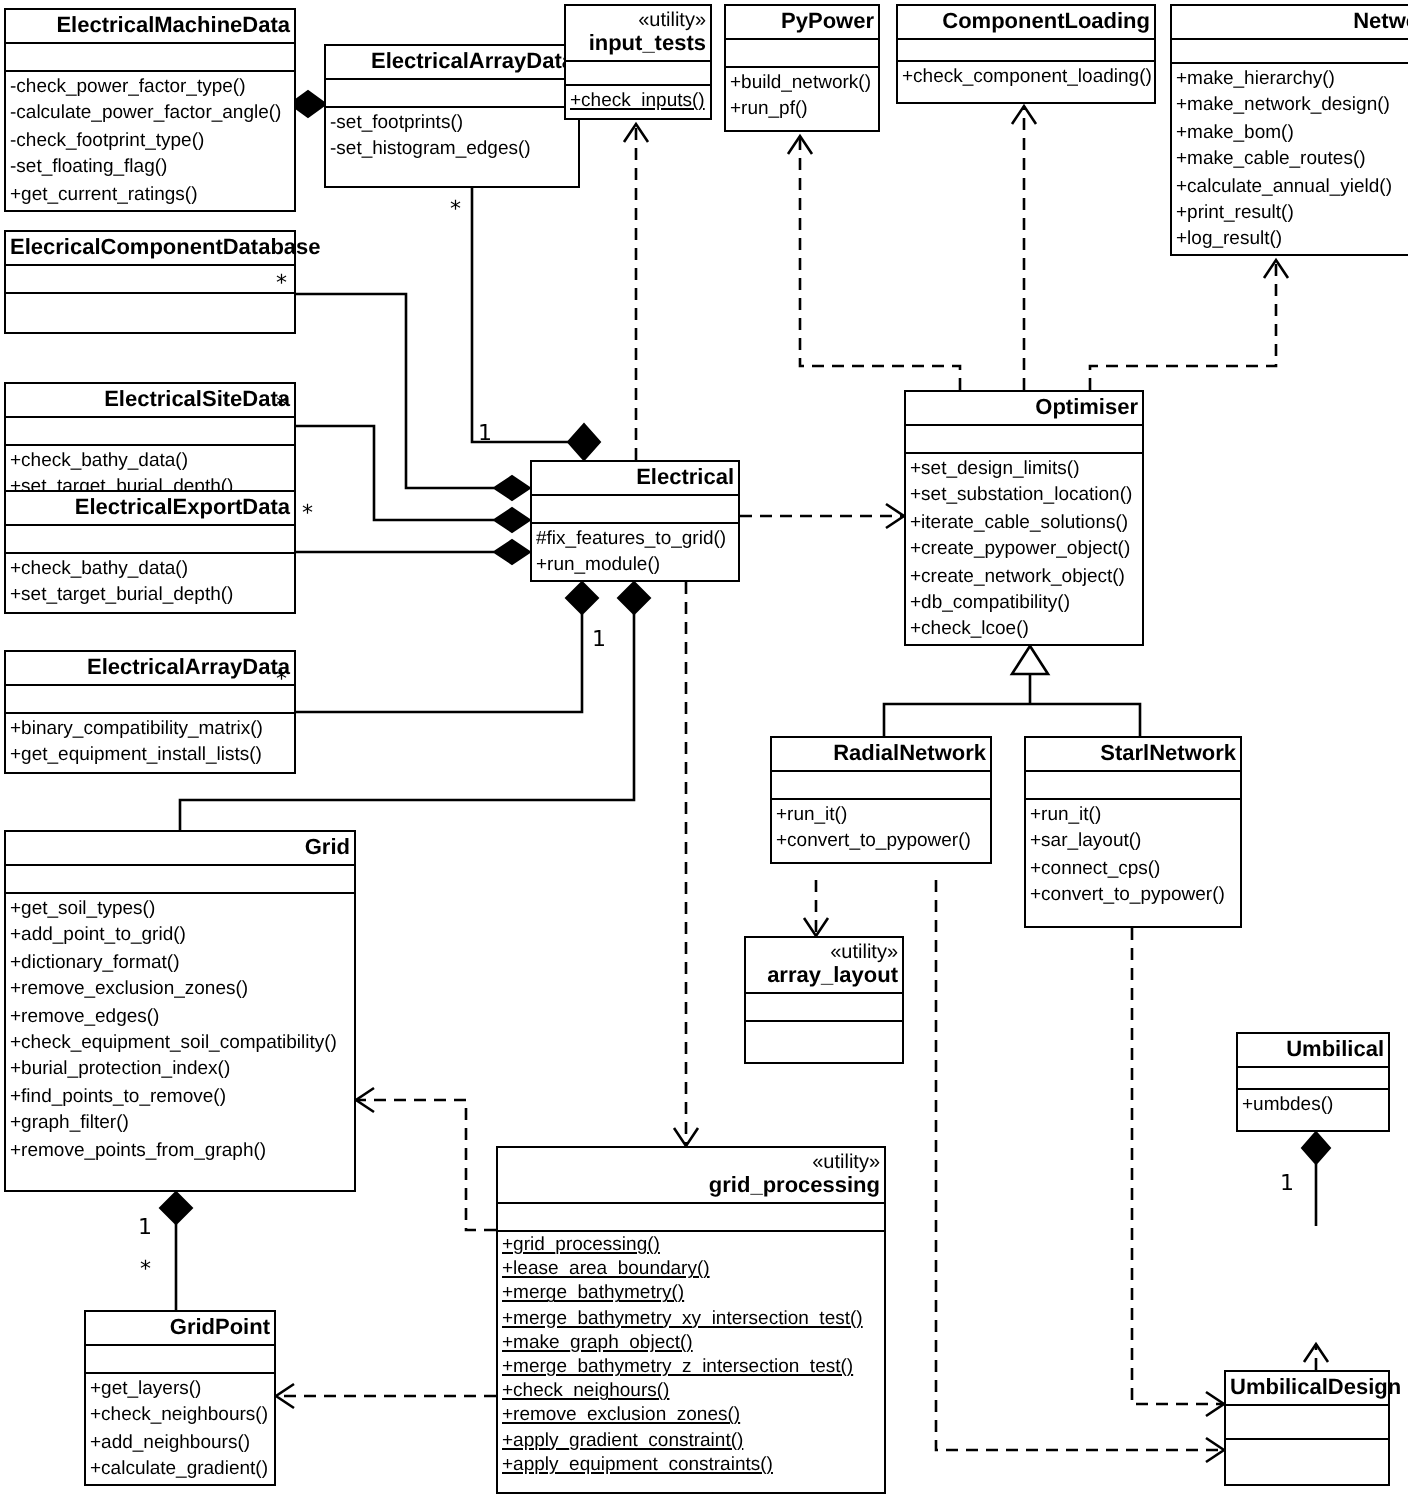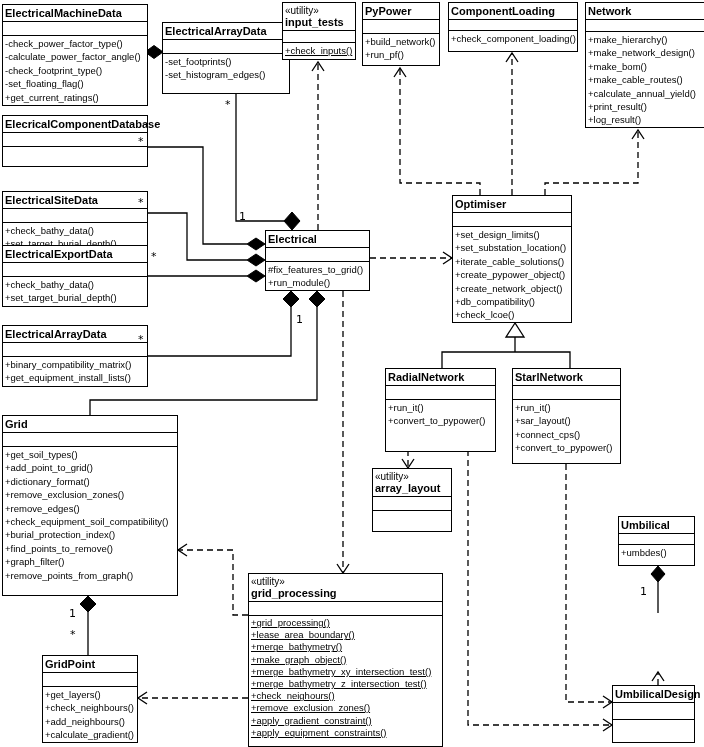--- a/index.html
+++ b/index.html
@@ -1,21 +1,21 @@
 <!DOCTYPE html>
 <html><head>
 <meta charset="utf-8">
 <style>
   html,body{margin:0;padding:0;background:#fff}
   #stage{position:relative;width:704px;height:747px;background:#fff;
          font-family:"Liberation Sans",sans-serif;color:#000;overflow:hidden}
   #wires{position:absolute;left:0;top:0;width:704px;height:747px}
   .cls{position:absolute;background:#fff;border:1.5px solid #000;box-sizing:border-box;
        display:flex;flex-direction:column}
-  .t{border-bottom:1.5px solid #000;text-align:left;font-weight:bold;font-size:11px;
+  .t{border-bottom:1.5px solid #000;text-align:right;font-weight:bold;font-size:11px;
      line-height:13px;padding:2px 2px 1px;flex:0 0 auto}
   .st{font-weight:normal;font-size:10px;line-height:11px}
   .a{border-bottom:1.5px solid #000;flex:0 0 auto;height:13px}
   .ms{flex:1 1 auto;padding:1px 2px;overflow:hidden}
   .m{font-size:9.5px;line-height:13.4px;white-space:nowrap}
   .tight .m{line-height:12.2px}
   .static .m{text-decoration:underline}
   .lbl{position:absolute;font-size:11px;line-height:11px;font-family:"DejaVu Sans",sans-serif}
   path,line,polyline{fill:none;stroke:#000;stroke-width:1.3}
   .dash{stroke-dasharray:6 4}
@@ -262,21 +262,21 @@
         <div class="m">+set_design_limits()</div>
         <div class="m">+set_substation_location()</div>
         <div class="m">+iterate_cable_solutions()</div>
         <div class="m">+create_pypower_object()</div>
         <div class="m">+create_network_object()</div>
         <div class="m">+db_compatibility()</div>
         <div class="m">+check_lcoe()</div>
       </div>
   </div>
 
-  <div class="cls" style="left:385px;top:368px;width:111px;height:84px">
+  <div class="cls" style="left:385px;top:368px;width:111px;height:64px">
     <div class="t">RadialNetwork</div>
     <div class="a"></div>
     <div class="ms">
         <div class="m">+run_it()</div>
         <div class="m">+convert_to_pypower()</div>
       </div>
   </div>
 
   <div class="cls" style="left:512px;top:368px;width:109px;height:96px">
     <div class="t">StarlNetwork</div>
@@ -301,22 +301,22 @@
   <div class="cls tight" style="left:248px;top:573px;width:195px;height:174px">
     <div class="t">
       <div class="st">«utility»</div>
       <div>grid_processing</div>
     </div>
     <div class="a"></div>
     <div class="ms static">
         <div class="m">+grid_processing()</div>
         <div class="m">+lease_area_boundary()</div>
         <div class="m">+merge_bathymetry()</div>
+        <div class="m">+merge_bathymetry_xy_intersection_test()</div>
         <div class="m">+make_graph_object()</div>
-        <div class="m">+merge_bathymetry_xy_intersection_test()</div>
         <div class="m">+merge_bathymetry_z_intersection_test()</div>
         <div class="m">+check_neighours()</div>
         <div class="m">+remove_exclusion_zones()</div>
         <div class="m">+apply_gradient_constraint()</div>
         <div class="m">+apply_equipment_constraints()</div>
       </div>
   </div>
 
   <div class="cls" style="left:618px;top:516px;width:77px;height:50px">
     <div class="t">Umbilical</div>

